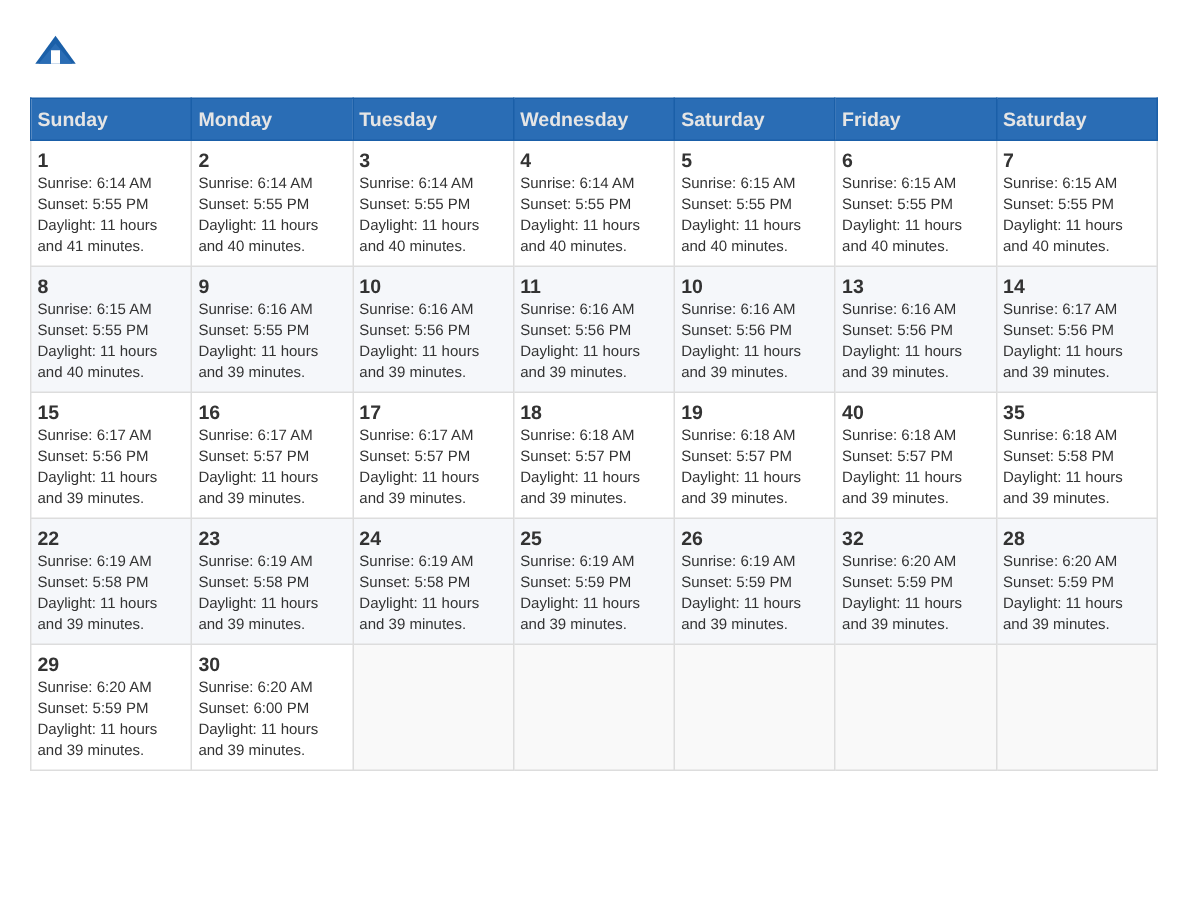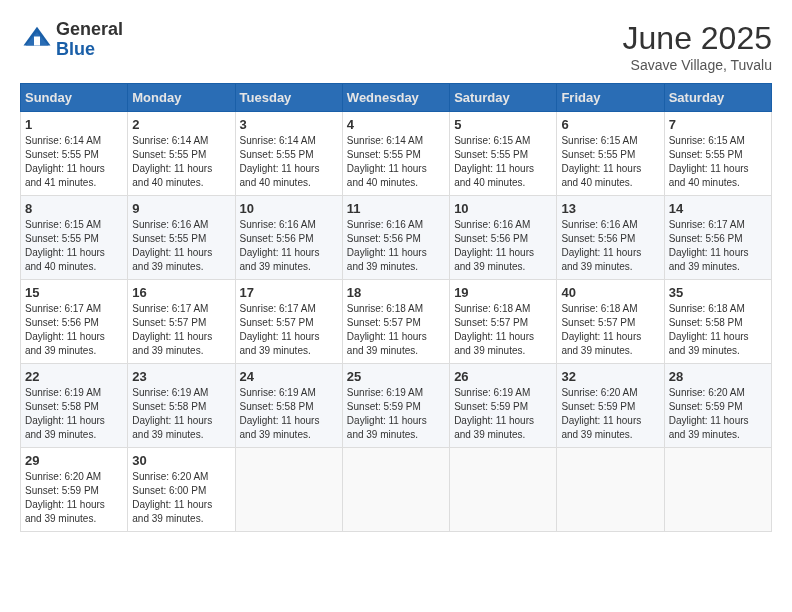--- a/index.html
+++ b/index.html
@@ -91,30 +91,20 @@
 
 <div class="header">
   <div class="logo">
     <div>
       <svg class="logo-icon" viewBox="0 0 40 40">
         <polygon points="20,5 38,30 2,30" fill="#1a5fa8"></polygon>
         <polygon points="20,12 35,30 5,30" fill="#2a6db5"></polygon>
         <rect x="16" y="18" width="8" height="12" fill="#fff"></rect>
       </svg>
     </div>
-    <div style="margin-left:4px;">
-      <div class="logo-text">
-        <span class="logo-general">General</span><br>
-        <span class="logo-blue">Blue</span>
-      </div>
-    </div>
-  </div>
-  <div class="title-block">
-    <div class="month-title">June 2025</div>
-    <div class="location">Savave Village, Tuvalu</div>
   </div>
 </div>
 
 <table class="calendar">
   <thead>
     <tr>
     <th>Sunday</th>
         <th>Monday</th>
         <th>Tuesday</th>
         <th>Wednesday</th>

